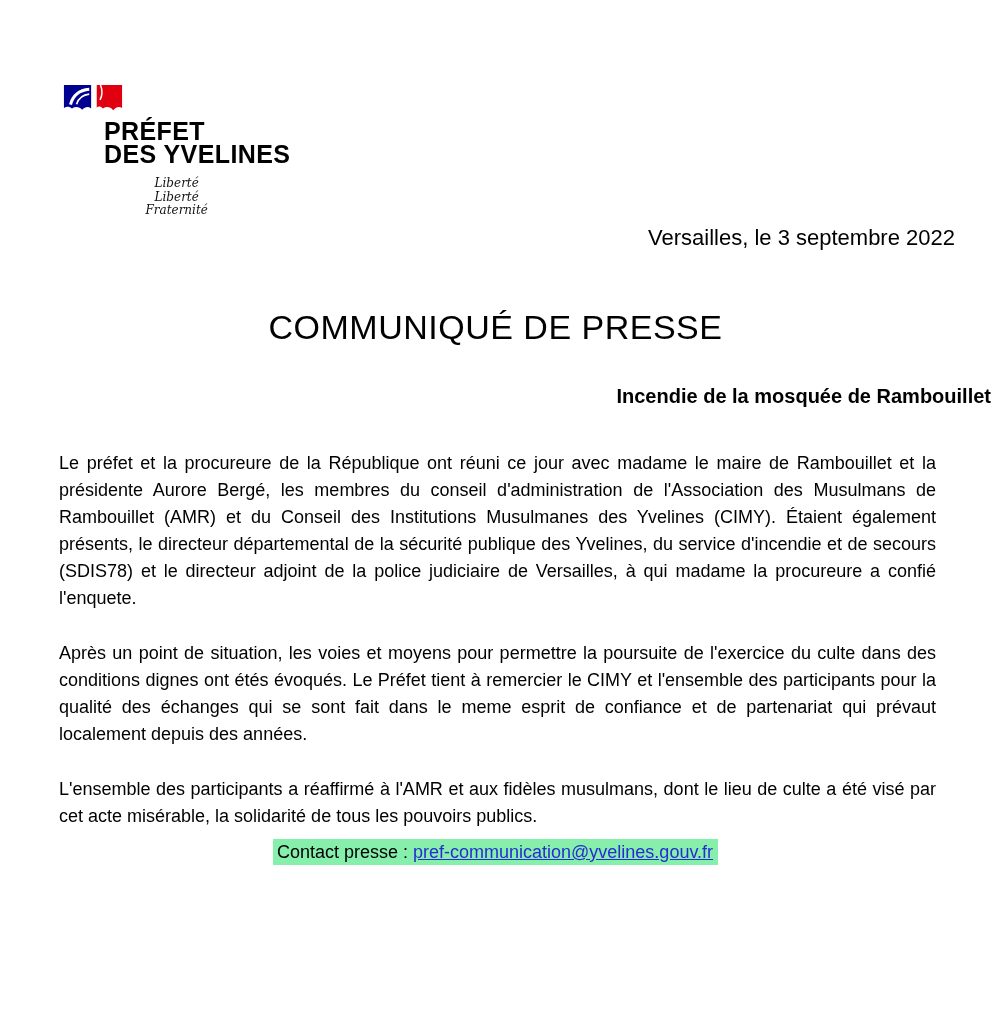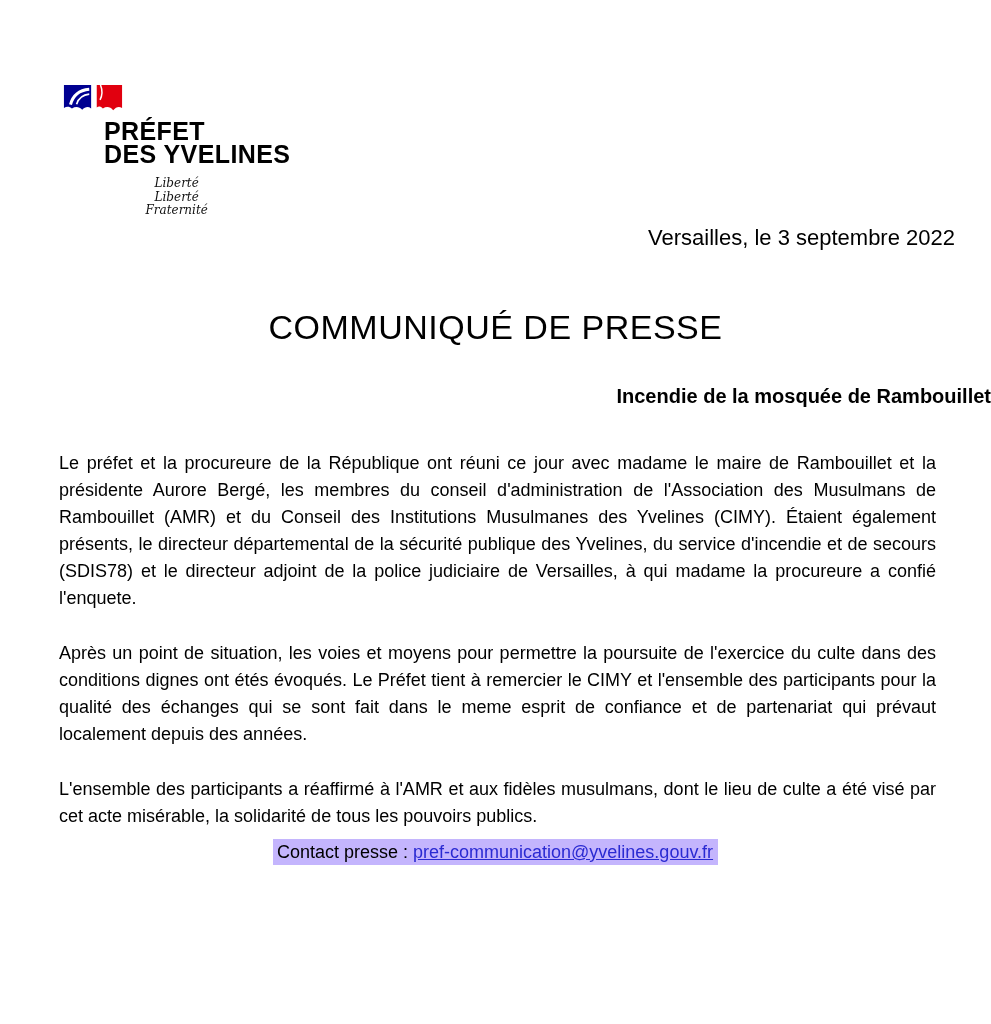--- a/index.html
+++ b/index.html
@@ -96,21 +96,21 @@
   
   .contact-line {
     position: absolute;
     top: 842px;
     left: 0;
     width: 100%;
     text-align: center;
     font-size: 18px;
   }
   .contact-highlight {
-    background: #c4b5fd;
+    background: #86efac;
     padding: 3px 5px 3px 4px;
   }
   .contact-email {
     color: #2a2ad2;
     text-decoration: underline;
     cursor: pointer;
   }
 </style>
 </head>
 <body>

